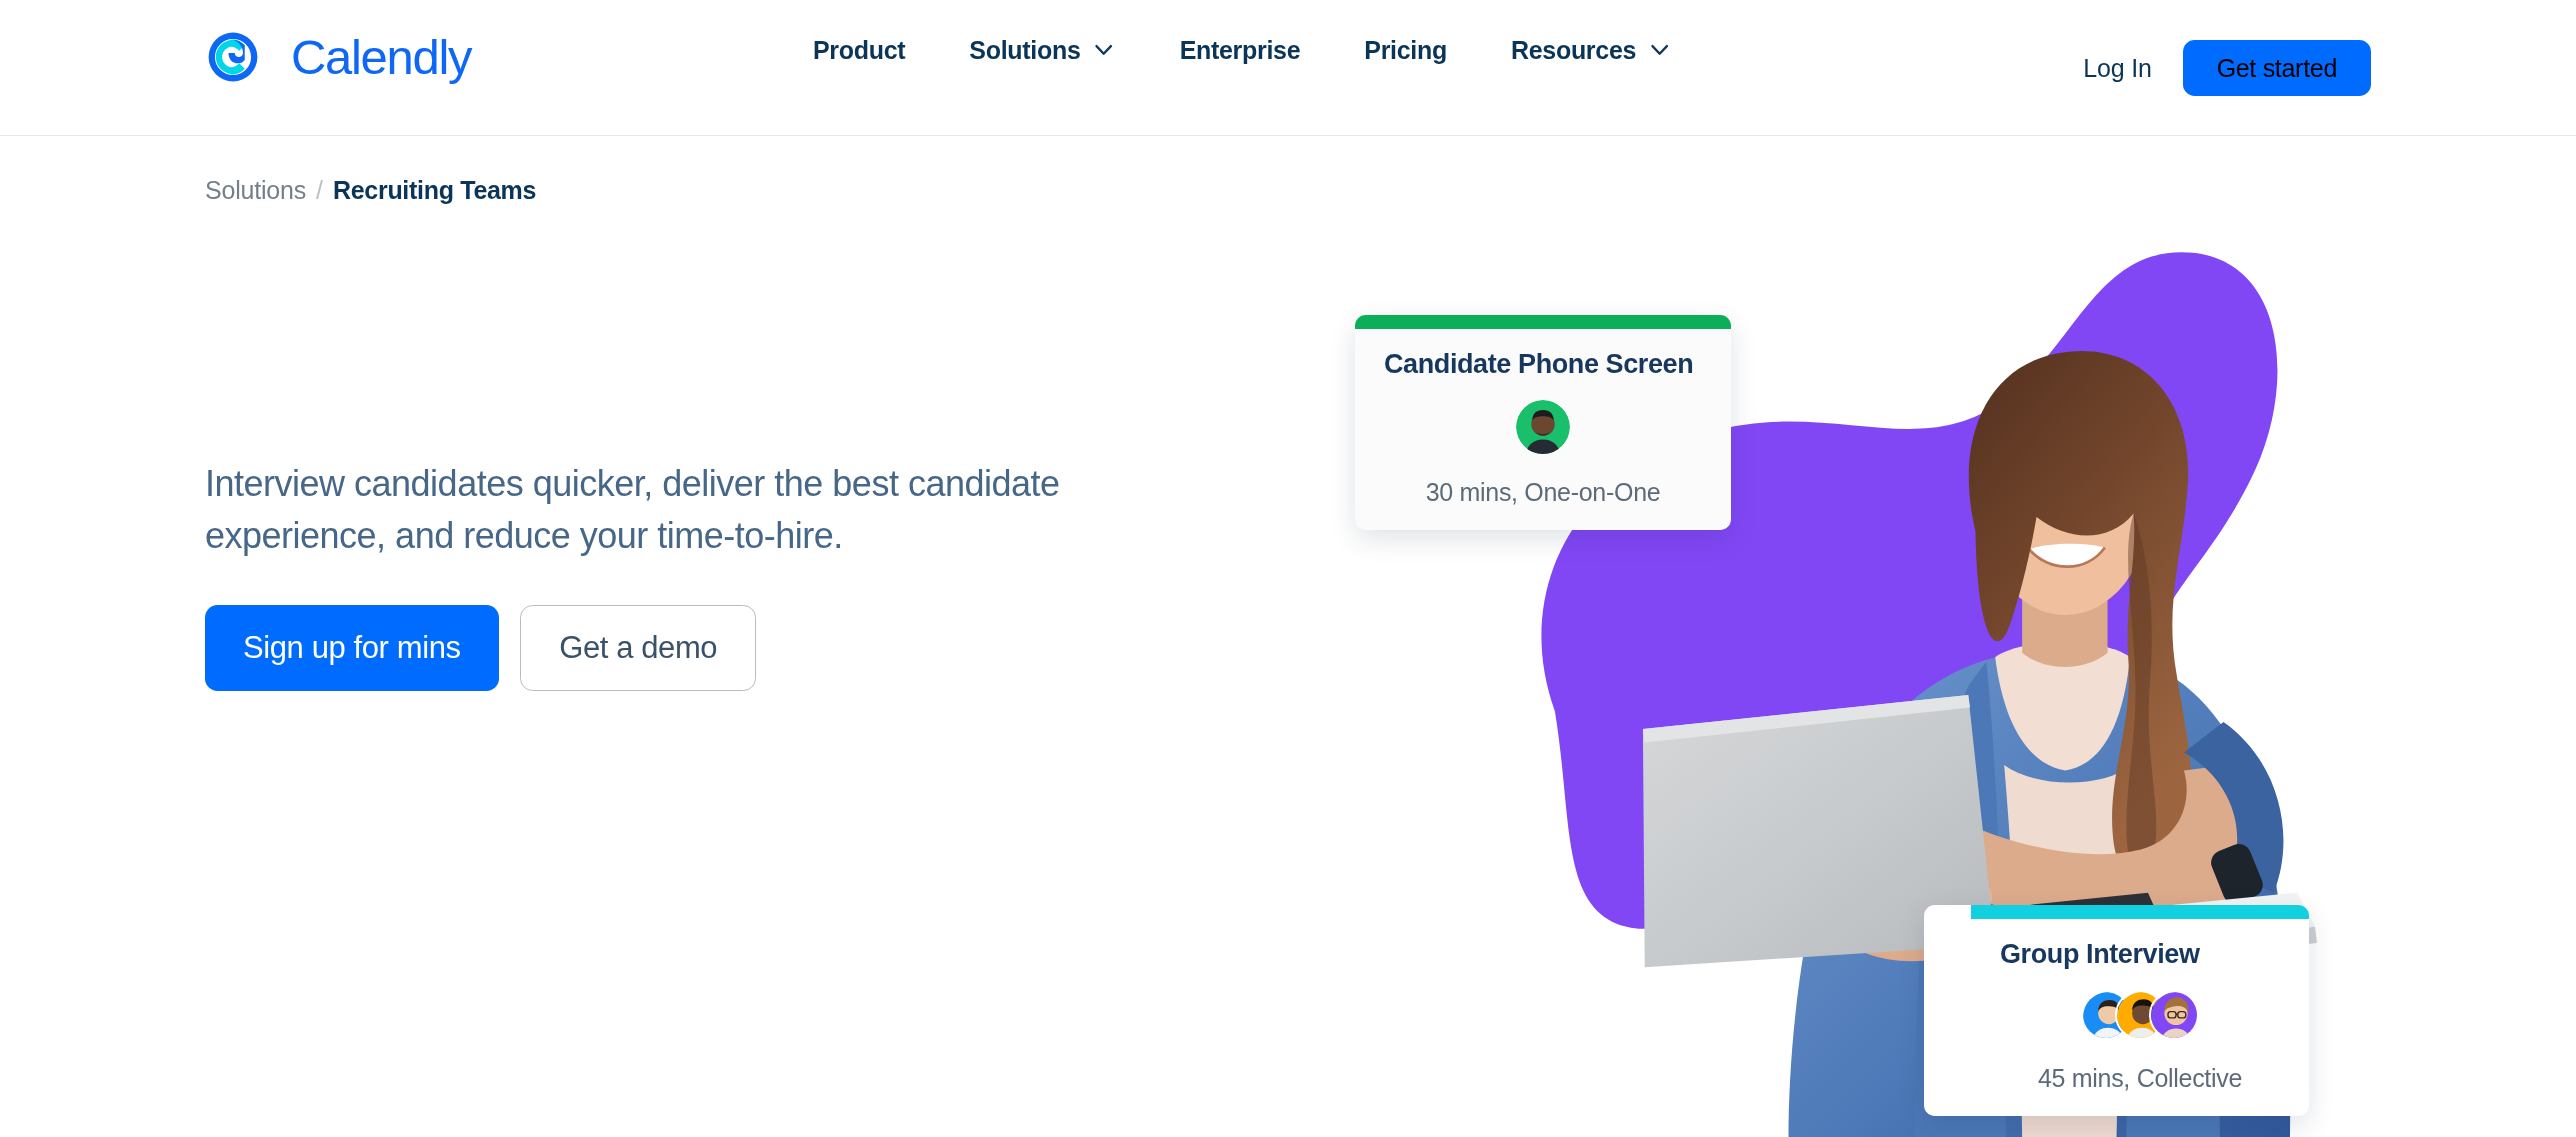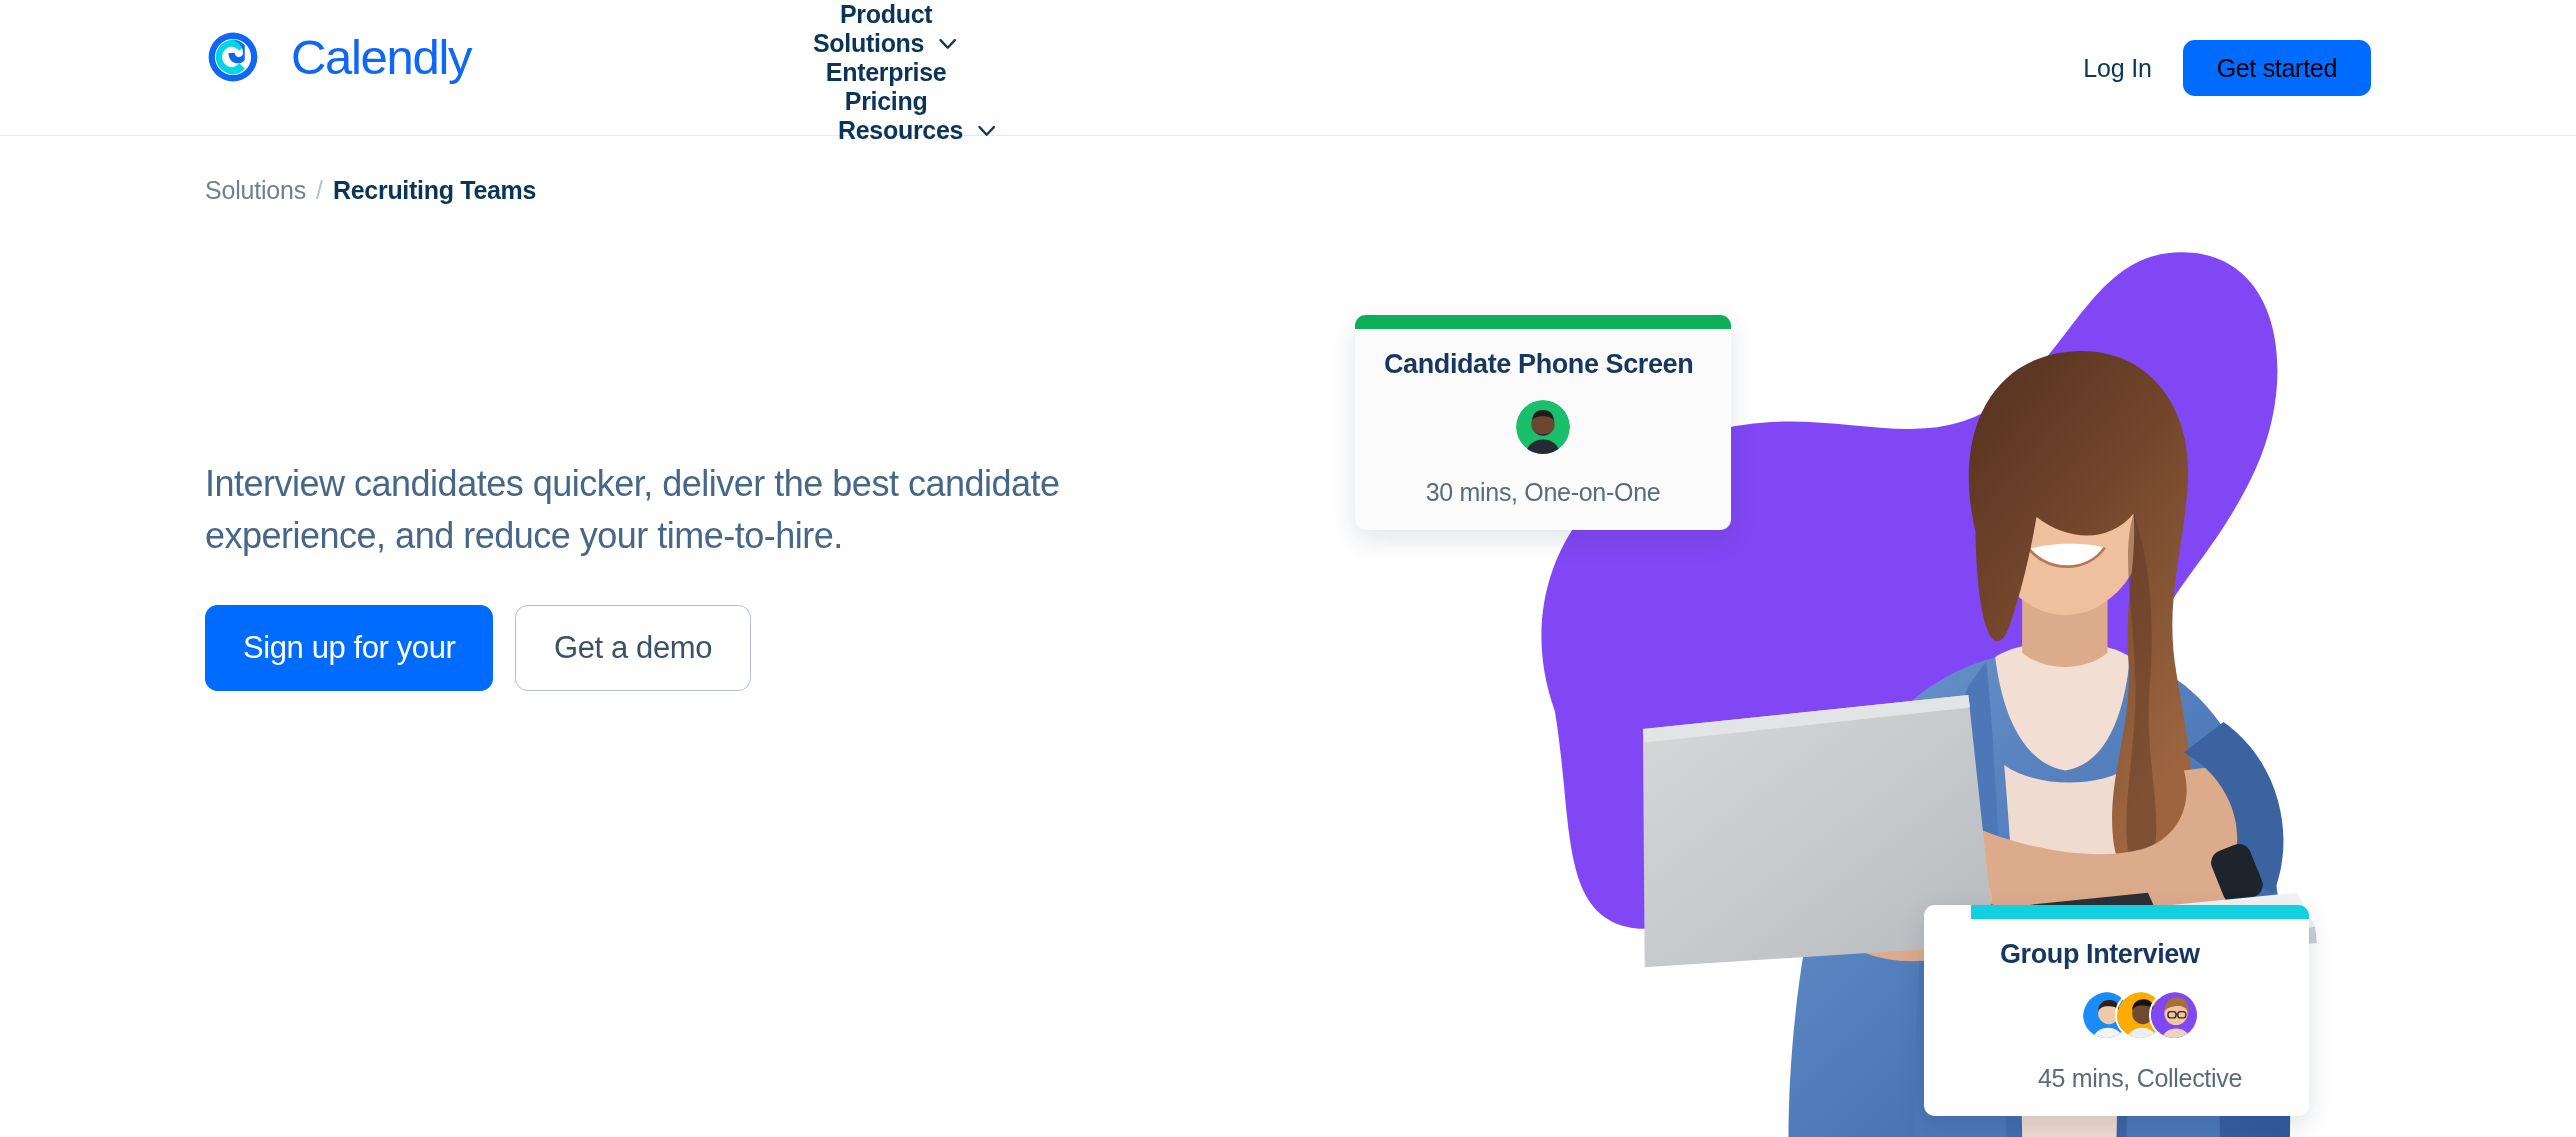--- a/index.html
+++ b/index.html
@@ -15,21 +15,21 @@
   .header{
     position:absolute; left:0; top:0; width:2576px; height:136px;
     background:#fff; border-bottom:0.9px solid #e6e8ea;
     display:flex; align-items:center;
   }
   .logo{ position:absolute; left:205px; top:29px; display:flex; align-items:center; gap:30px; cursor:pointer;}
   .logo-mark{ width:56px; height:56px; display:block; }
   .logo-word{ font-size:49px; font-weight:400; color:#0f67f5; letter-spacing:-1.3px;
               font-family:"Liberation Sans", sans-serif; line-height:1; }
 
-  .nav{ position:absolute; left:813px; top:0; height:100px; display:flex; align-items:center; gap:0;flex-direction:column; }
+  .nav{ position:absolute; left:813px; top:0; height:100px; display:flex; align-items:center; gap:0; }
   .nav-item{
     display:flex; align-items:center; gap:11.7px;
     font-size:25px; font-weight:700; color:#0b3558;
     padding:0 0; margin-right:64px; cursor:pointer; white-space:nowrap;
     letter-spacing:-0.3px;
   }
   .nav-item:last-child{ margin-right:0; }
   .chev{ display:inline-block; width:23.4px; height:23.4px; }
 
   .header-right{ position:absolute; right:205px; top:0; height:136px; display:flex; align-items:center; gap:0; }
@@ -155,21 +155,21 @@
 
 <div class="breadcrumb">
   <span class="bc-link">Solutions</span>
   <span class="bc-sep">/</span>
   <span class="bc-current">Recruiting Teams</span>
 </div>
 
 <div class="hero-left">
   <p class="hero-sub">Interview candidates quicker, deliver the best candidate experience, and reduce your time-to-hire.</p>
   <div class="hero-ctas">
-    <button class="btn-primary">Sign up for your</button>
+    <button class="btn-primary">Sign up for mins</button>
     <button class="btn-outline">Get a demo</button>
   </div>
 </div>
 
 <div class="hero-art">
   <svg width="1291" height="1002" viewBox="0 0 1436 1115">
     <defs>
       <clipPath id="blobclip">
         <path d="M 300 640
                  C 250 500, 330 370, 470 330

